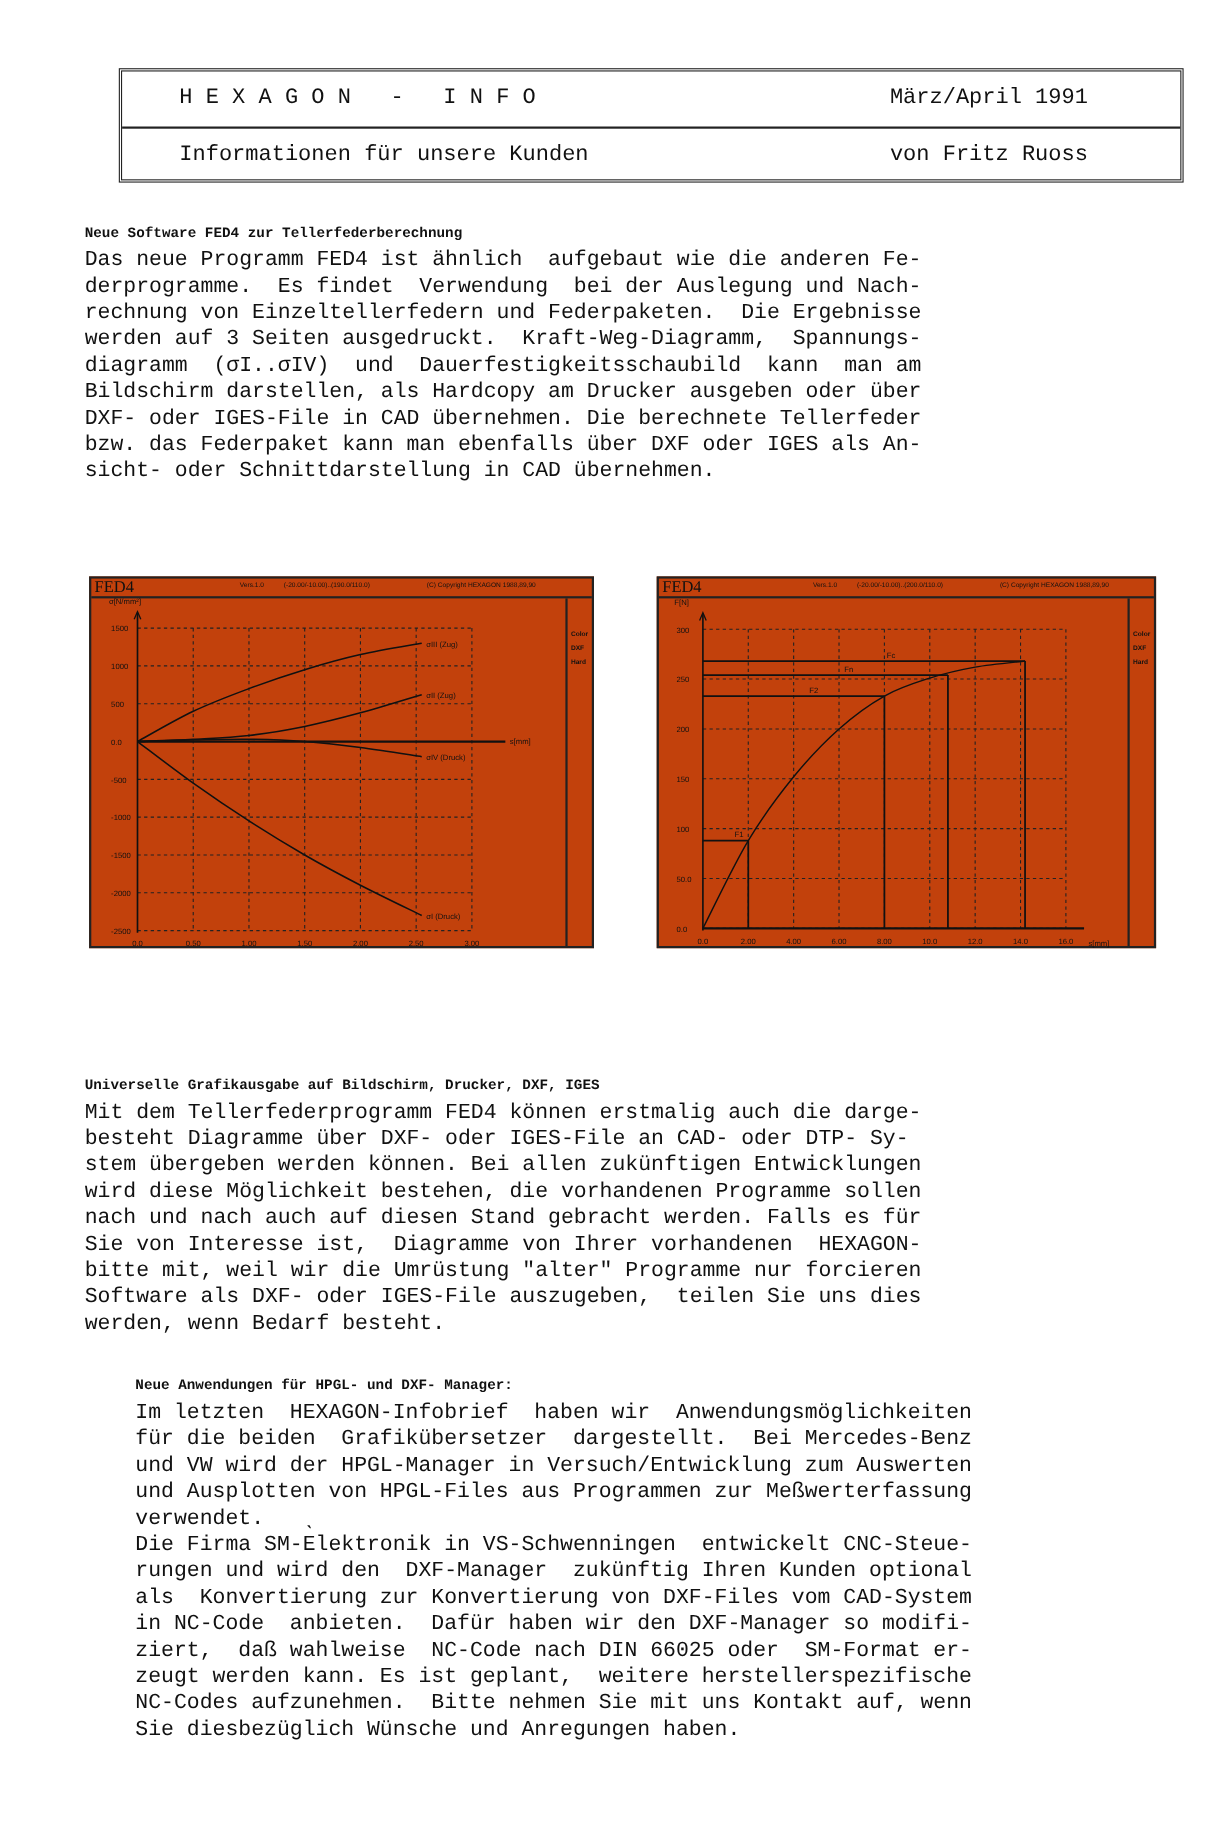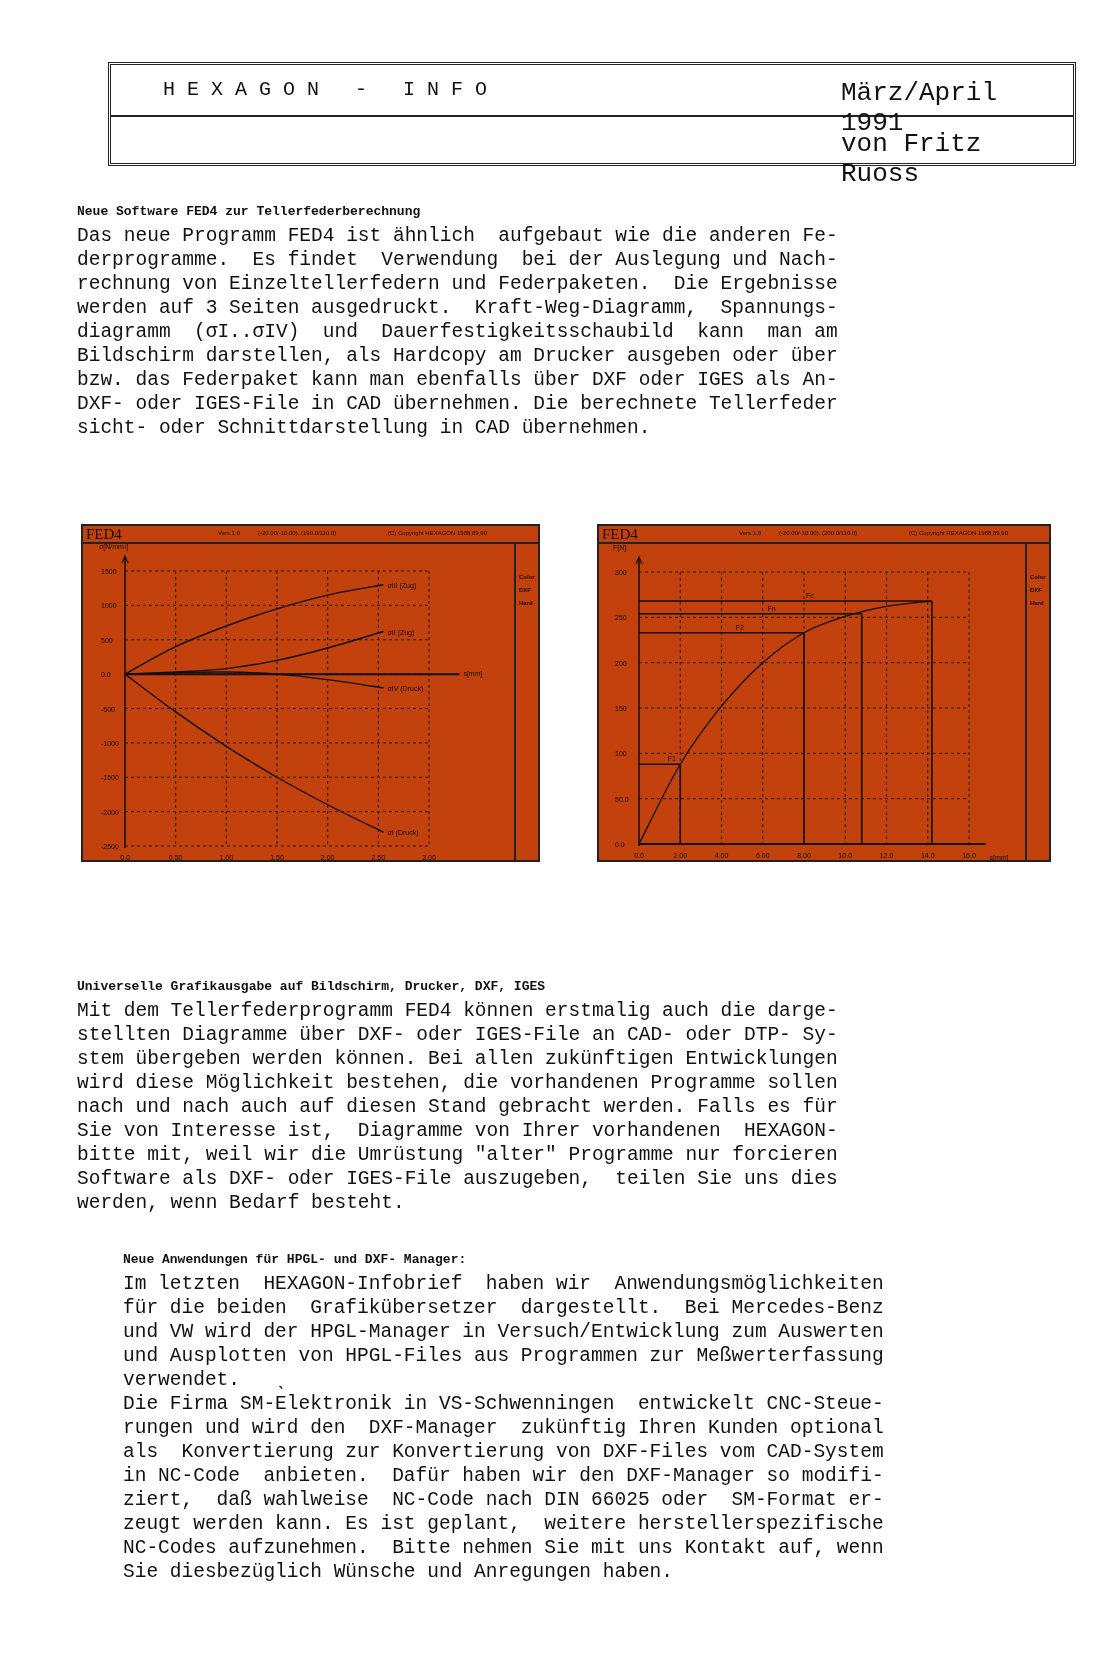--- a/index.html
+++ b/index.html
@@ -6,21 +6,21 @@
   body { width: 1112px; height: 1659px; position: relative; overflow: hidden; color: #111; }
   .mono { font-family: "Liberation Mono", "DejaVu Sans Mono", monospace; }
 
   
   .hdr { position: absolute; left: 80px; top: 62px; width: 968px; height: 104px;
          border: 3px double #222; box-sizing: border-box; margin-left: 28px; }
   .hdr-row { position: absolute; left: 0; right: 0; height: 50px; }
   .hdr-row.r1 { top: 0; border-bottom: 2px solid #222; }
   .hdr-row.r2 { top: 51px; }
   .hdr-left { position: absolute; left: 52px; top: 13px; font-size: 20px; }
-  .hdr-right { position: absolute; left: 730px; top: 13px; font-size: 26px; }
+  .hdr-right { position: absolute; left: 698px; top: 13px; font-size: 20px; }
 
   .section { position: absolute; left: 77px; width: 980px; font-size: 19.5px; line-height: 24px; }
   .section h2 { margin: 0; font-size: 13px; font-weight: bold; line-height: 24px; }
   .section p { margin: 0; white-space: pre; }
 
   
   .chartwin { position: absolute; top: 524px; height: 338px; border: 2px solid #222; box-sizing: border-box; background: #c2410c; }
   .chartwin.left { left: 81px; width: 459px; }
   .chartwin.right { left: 597px; width: 454px; }
   .cw-title { position: absolute; left: 3px; top: 0px; font-family: "Liberation Serif", "DejaVu Serif", serif; font-size: 15px; }
@@ -34,35 +34,36 @@
 </style>
 </head>
 <body>
 
 <div class="hdr mono">
   <div class="hdr-row r1">
     <span class="hdr-left" style="white-space:pre;">H E X A G O N   -   I N F O</span>
     <span class="hdr-right">März/April 1991</span>
   </div>
   <div class="hdr-row r2">
+    <span class="hdr-left">Informationen für unsere Kunden</span>
     <span class="hdr-right">von Fritz Ruoss</span>
   </div>
 </div>
 
 <div class="section mono" style="top:200px;">
   <h2>Neue Software FED4 zur Tellerfederberechnung</h2>
   <div>
     <p>Das neue Programm FED4 ist ähnlich  aufgebaut wie die anderen Fe-</p>
     <p>derprogramme.  Es findet  Verwendung  bei der Auslegung und Nach-</p>
     <p>rechnung von Einzeltellerfedern und Federpaketen.  Die Ergebnisse</p>
     <p>werden auf 3 Seiten ausgedruckt.  Kraft-Weg-Diagramm,  Spannungs-</p>
     <p>diagramm  (σI..σIV)  und  Dauerfestigkeitsschaubild  kann  man am</p>
     <p>Bildschirm darstellen, als Hardcopy am Drucker ausgeben oder über</p>
+    <p>DXF- oder IGES-File in CAD übernehmen. Die berechnete Tellerfeder</p>
     <p>bzw. das Federpaket kann man ebenfalls über DXF oder IGES als An-</p>
-    <p>DXF- oder IGES-File in CAD übernehmen. Die berechnete Tellerfeder</p>
     <p>sicht- oder Schnittdarstellung in CAD übernehmen.</p>
   </div>
 </div>
 
 <div class="chartwin left">
   <span class="cw-title">FED4</span>
   <span class="cw-meta" style="left:135px;">Vers.1.0</span>
   <span class="cw-meta" style="left:175px;">(-20.00/-10.00)..(190.0/110.0)</span>
   <span class="cw-meta" style="left:305px;">(C) Copyright HEXAGON 1988,89,90</span>
   <div class="cw-bar"></div>
@@ -180,21 +181,21 @@
       <line x1="40" y1="75.01333333333335" x2="332.875" y2="75.01333333333335" stroke="#111" stroke-width="1.6"></line>
       <line x1="332.875" y1="75.01333333333335" x2="332.875" y2="318" stroke="#111" stroke-width="1.6"></line>
       <text x="207.08125" y="72.01333333333335">Fc</text>
     </svg>
 </div>
 
 <div class="section mono" style="top:975px;">
   <h2>Universelle Grafikausgabe auf Bildschirm, Drucker, DXF, IGES</h2>
   <div>
     <p>Mit dem Tellerfederprogramm FED4 können erstmalig auch die darge-</p>
-    <p>stellten Diagramme über DXF- oder IGES-File an CAD- oder DTP- Sy-</p>
+    <p>besteht Diagramme über DXF- oder IGES-File an CAD- oder DTP- Sy-</p>
     <p>stem übergeben werden können. Bei allen zukünftigen Entwicklungen</p>
     <p>wird diese Möglichkeit bestehen, die vorhandenen Programme sollen</p>
     <p>nach und nach auch auf diesen Stand gebracht werden. Falls es für</p>
     <p>Sie von Interesse ist,  Diagramme von Ihrer vorhandenen  HEXAGON-</p>
     <p>bitte mit, weil wir die Umrüstung "alter" Programme nur forcieren</p>
     <p>Software als DXF- oder IGES-File auszugeben,  teilen Sie uns dies</p>
     <p>werden, wenn Bedarf besteht.</p>
   </div>
 </div>
 

